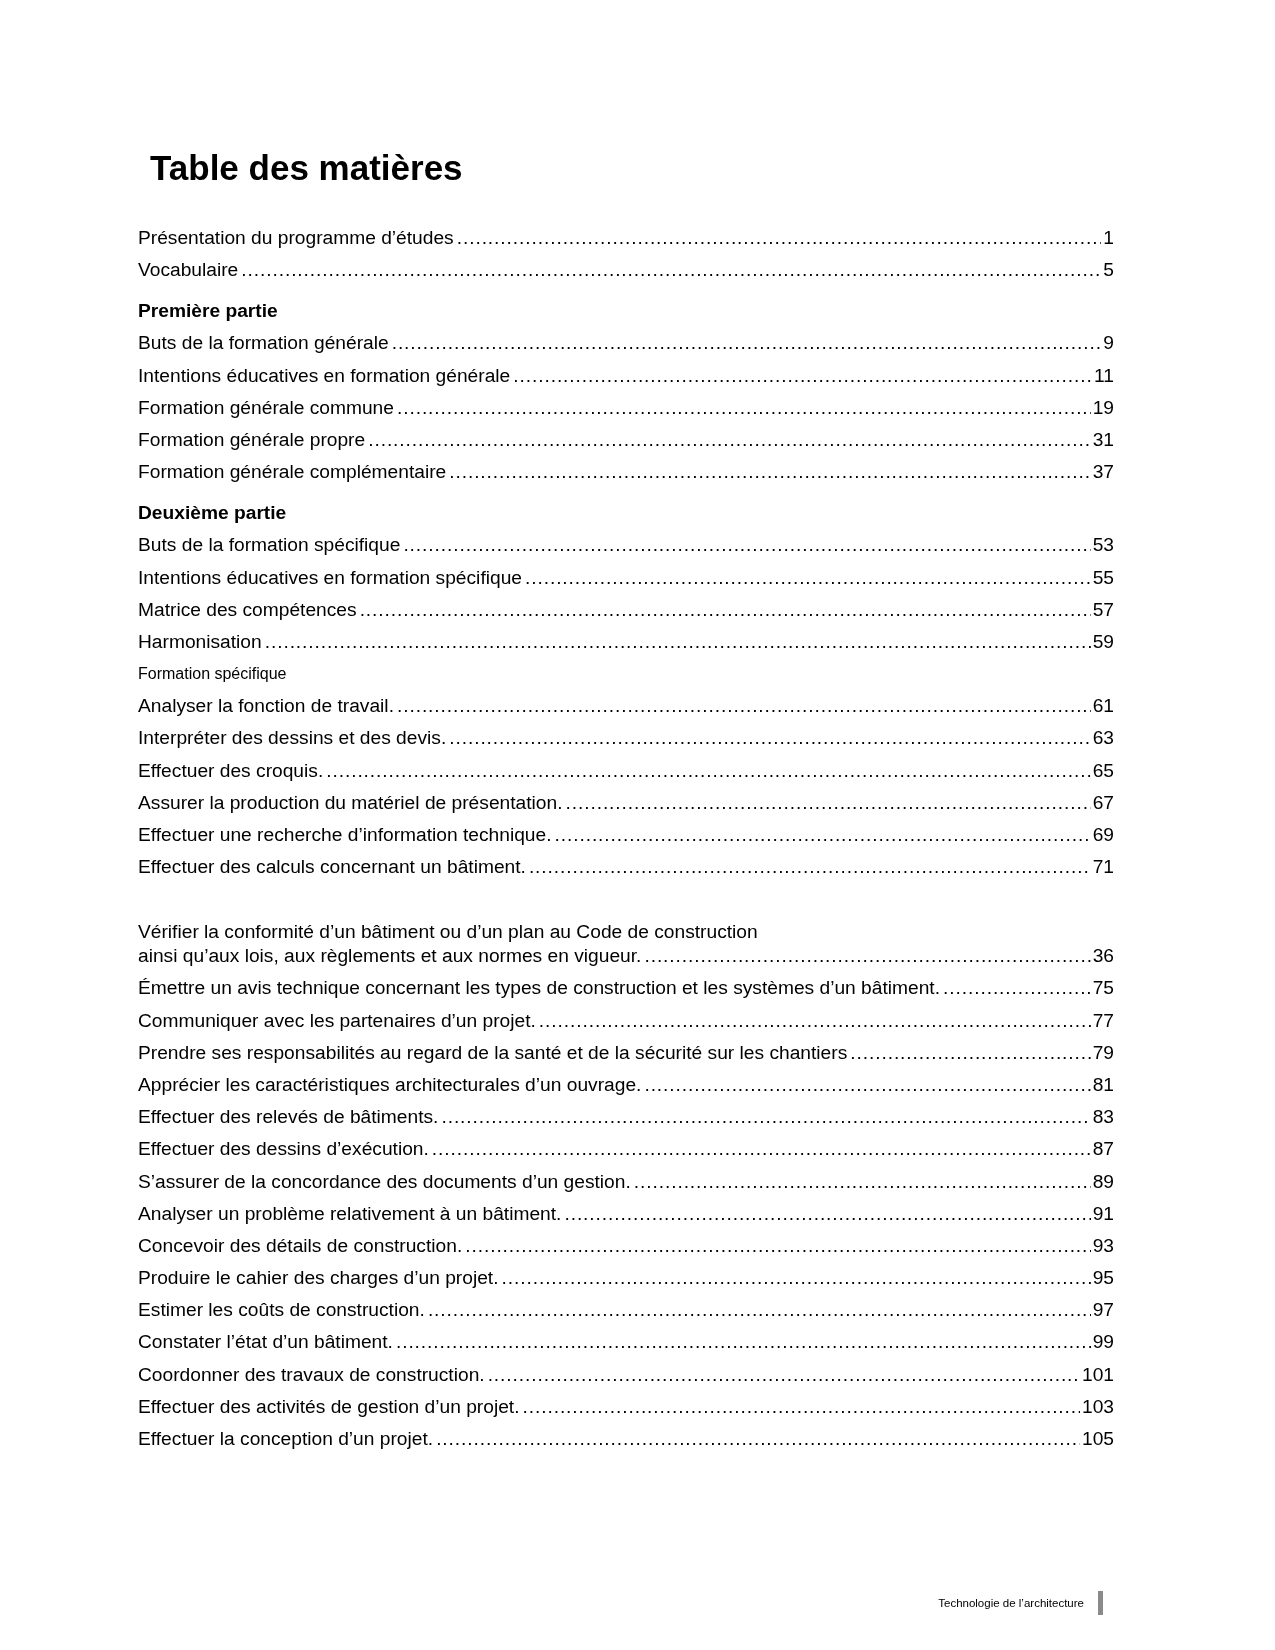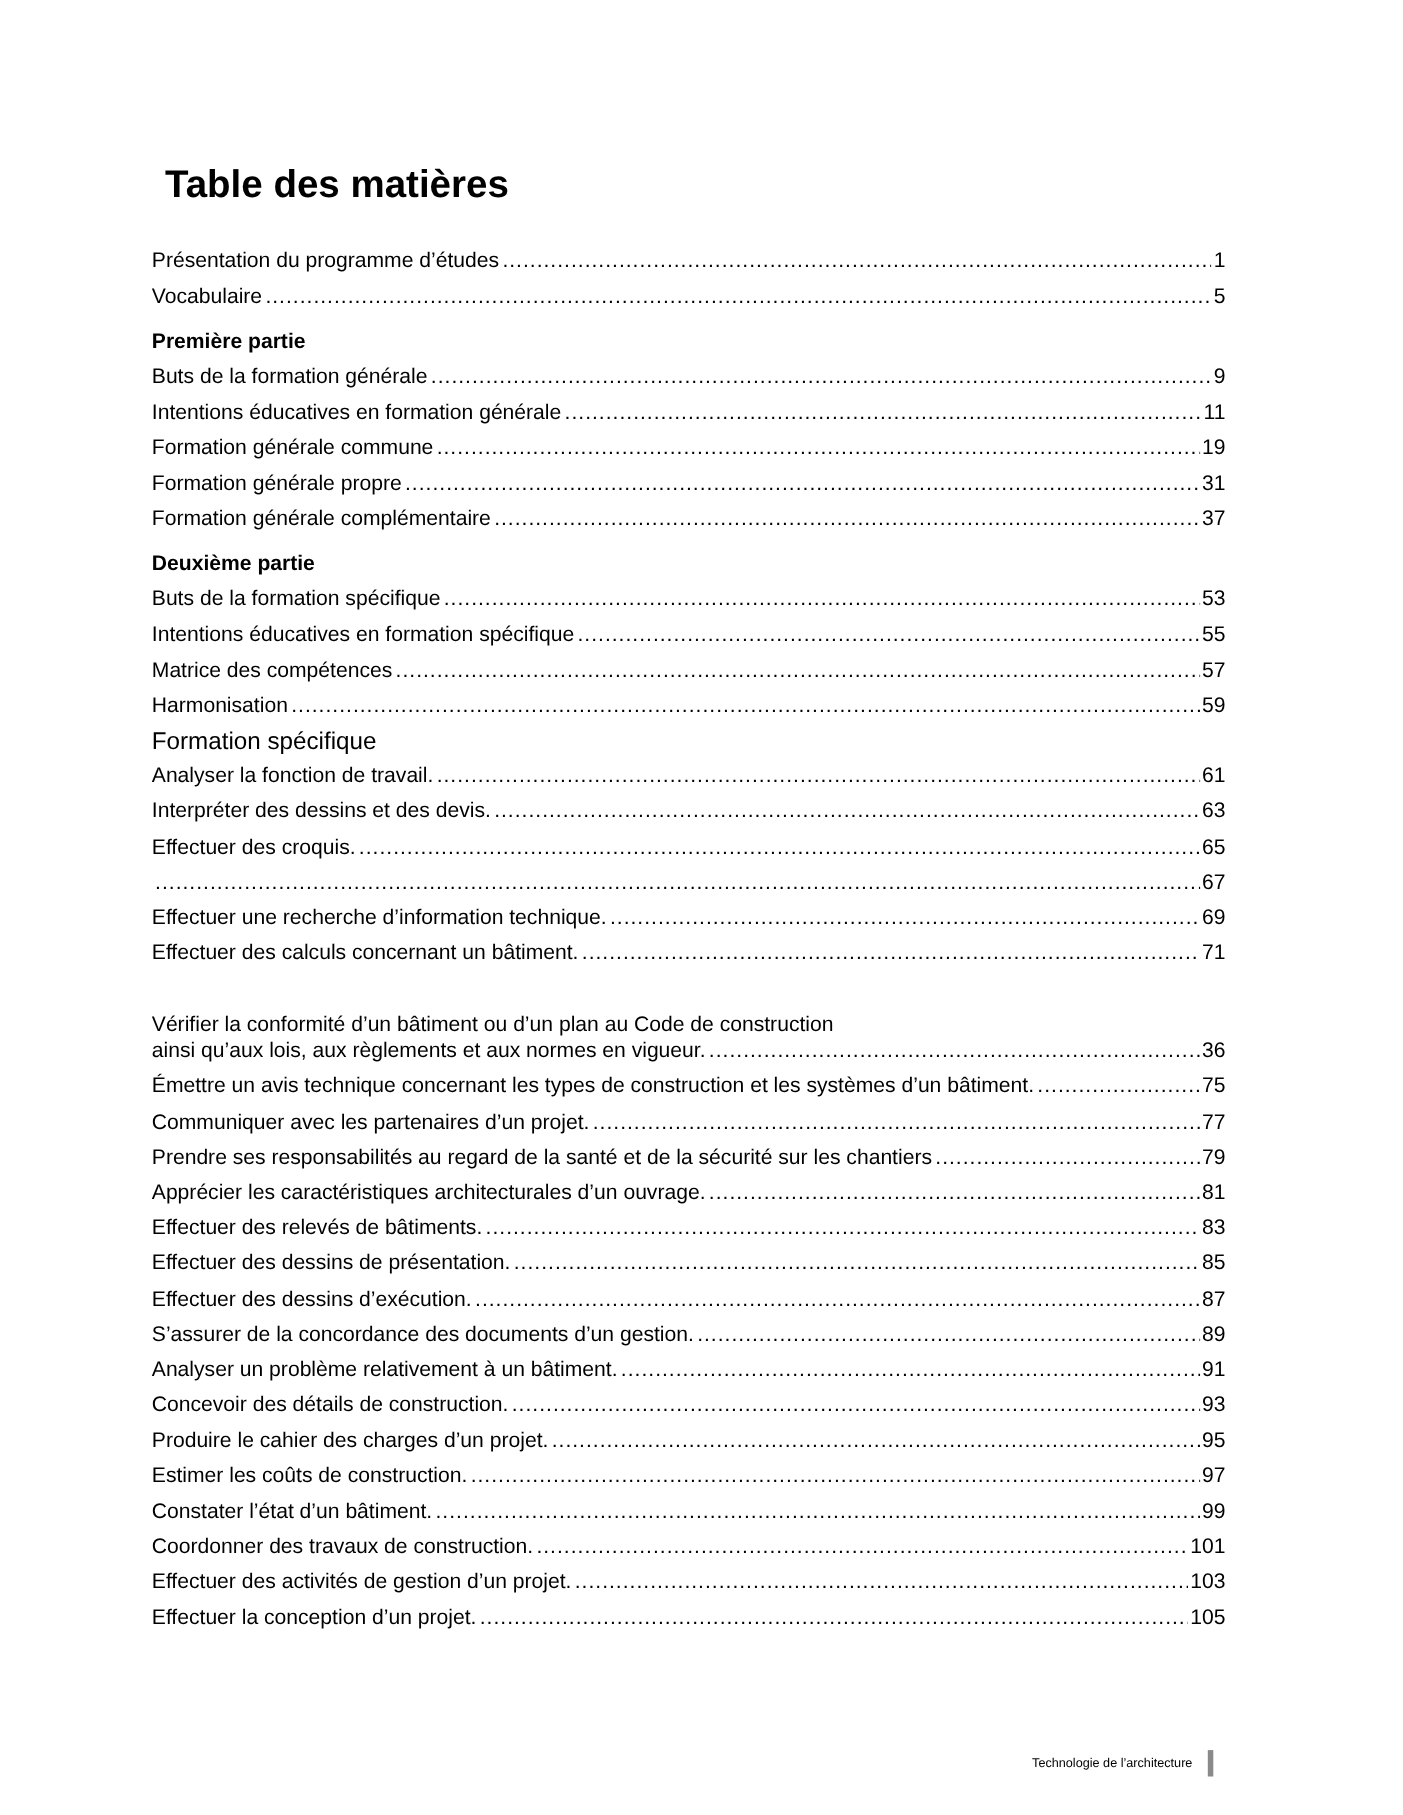--- a/index.html
+++ b/index.html
@@ -7,21 +7,21 @@
          font-family: "Liberation Sans", sans-serif; color: #000; }
   .page-title { position: absolute; left: 150px; top: 148px; margin: 0;
          font-size: 35px; font-weight: bold; letter-spacing: 0px; text-align: center; }
   .toc { position: absolute; left: 138px; top: 222px; width: 976px; }
   .row { display: flex; align-items: baseline; font-size: 19.2px; line-height: 32.2px; height: 32.2px; white-space: nowrap; }
   .row .label { flex: 0 0 auto; }
   .row .leader { flex: 1 1 auto; overflow: hidden; margin: 0 2px 0 3px; color: #000; }
   .row .leader::before { content: "................................................................................................................................................................................................................................"; letter-spacing: 0.9px; }
   .row .page { flex: 0 0 auto; text-align: right; }
   .heading { font-weight: bold; font-size: 19.2px; line-height: 32px; height: 32px; margin-top: 9px; }
-  .plain { font-size: 22px; line-height: 32.2px; height: 32.2px; }
+  .plain { font-size: 16px; line-height: 32.2px; height: 32.2px; }
   .multi { font-size: 19.2px; line-height: 24px; padding-top: 4px; padding-bottom: 4px; }
   .multi .first { white-space: nowrap; margin-top: 33px; }
   .multi .row { line-height: 24px; height: 24px; }
   .footer { position: absolute; right: 172px; top: 1591px; display: flex; align-items: center; }
   .footer-text { font-size: 11.5px; color: #000; margin-right: 14px; }
   .footer-bar { width: 5px; height: 24px; background: #8a8a8a; }
 </style>
 </head>
 <body>
 
@@ -105,20 +105,21 @@
         <span class="label">Interpréter des dessins et des devis.</span>
         <span class="leader"></span>
         <span class="page">63</span>
       </div>
       <div class="row">
         <span class="label">Effectuer des croquis.</span>
         <span class="leader"></span>
         <span class="page">65</span>
       </div>
       <div class="row">
+        <span class="label">Assurer la production du matériel de présentation.</span>
         <span class="leader"></span>
         <span class="page">67</span>
       </div>
       <div class="row">
         <span class="label">Effectuer une recherche d’information technique.</span>
         <span class="leader"></span>
         <span class="page">69</span>
       </div>
       <div class="row">
         <span class="label">Effectuer des calculs concernant un bâtiment.</span>
@@ -156,25 +157,20 @@
         <span class="label">Apprécier les caractéristiques architecturales d’un ouvrage.</span>
         <span class="leader"></span>
         <span class="page">81</span>
       </div>
       <div class="row">
         <span class="label">Effectuer des relevés de bâtiments.</span>
         <span class="leader"></span>
         <span class="page">83</span>
       </div>
       <div class="row">
-        <span class="label">Effectuer des dessins de présentation.</span>
-        <span class="leader"></span>
-        <span class="page">85</span>
-      </div>
-      <div class="row">
         <span class="label">Effectuer des dessins d’exécution.</span>
         <span class="leader"></span>
         <span class="page">87</span>
       </div>
       <div class="row">
         <span class="label">S’assurer de la concordance des documents d’un gestion.</span>
         <span class="leader"></span>
         <span class="page">89</span>
       </div>
       <div class="row">

